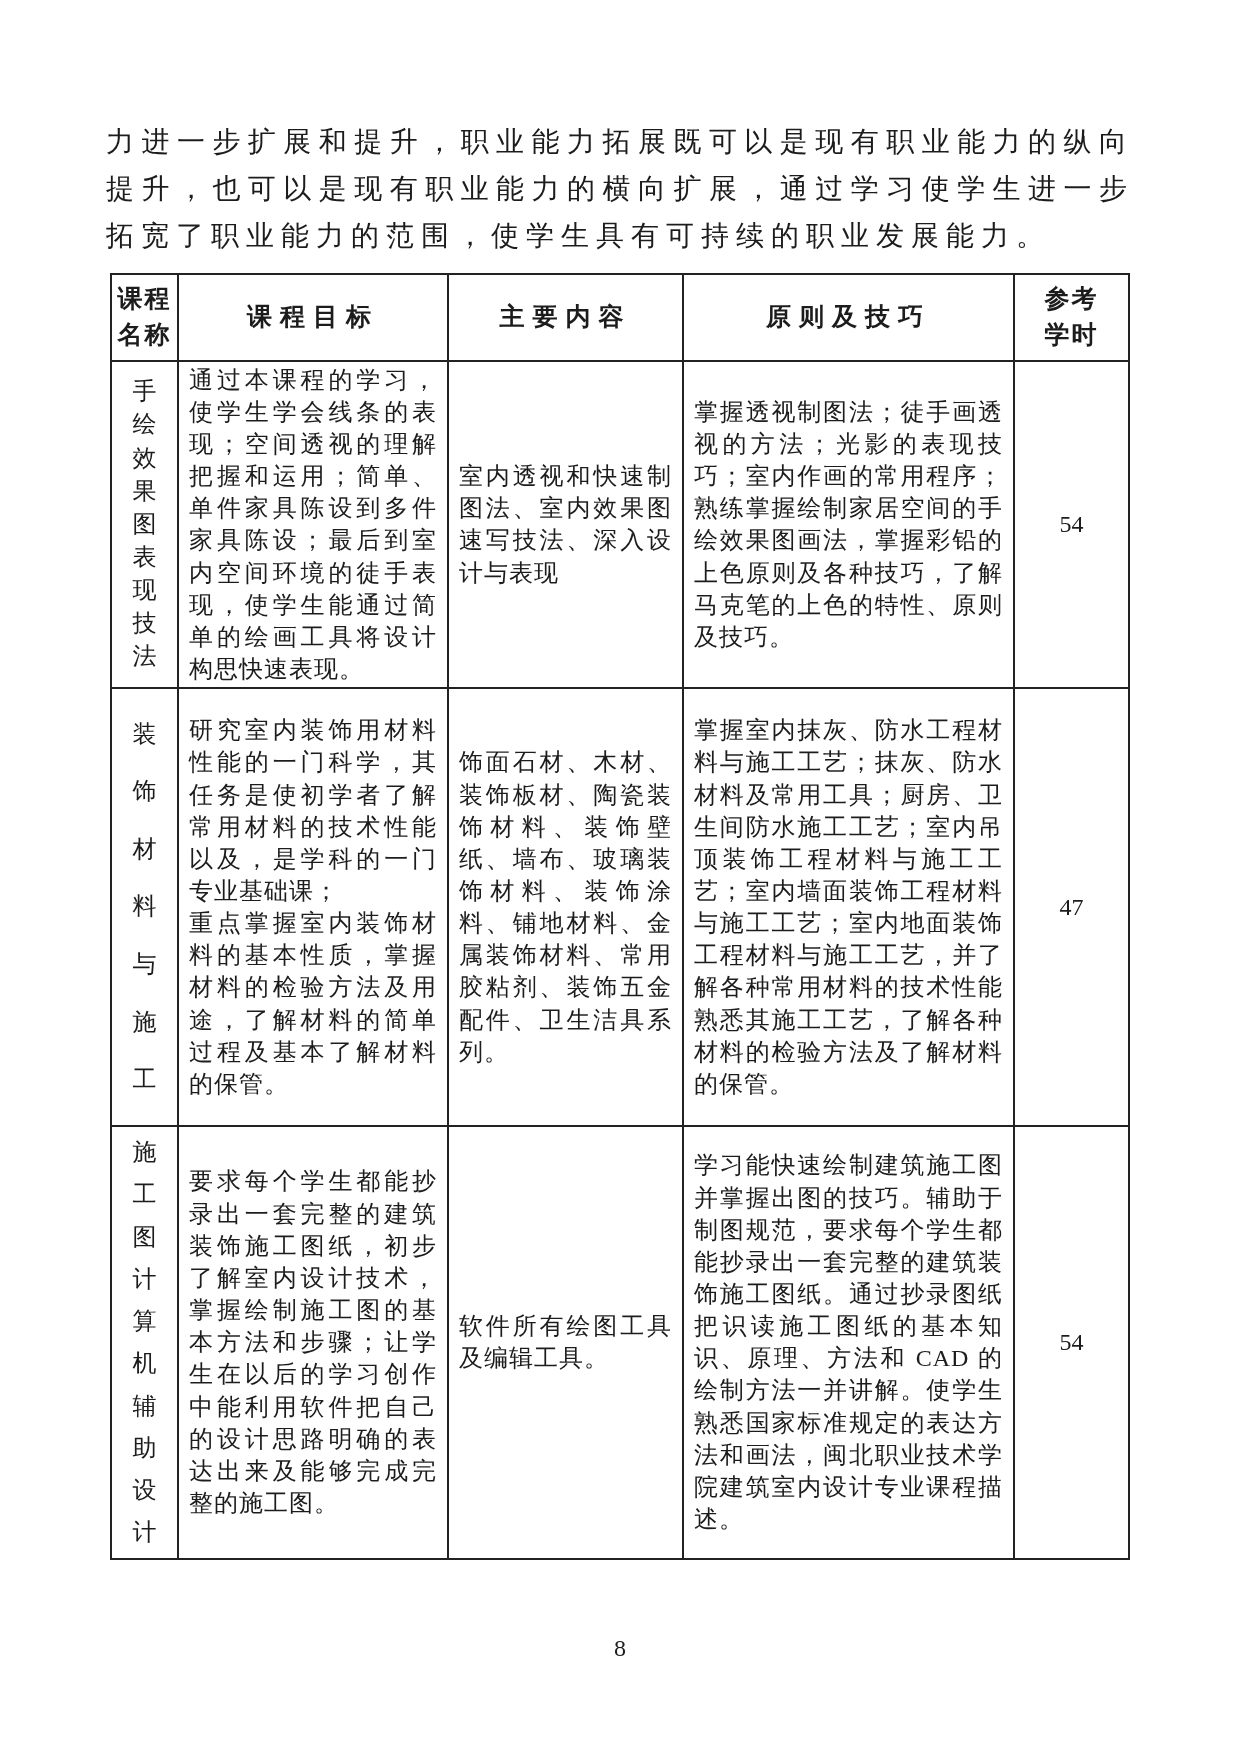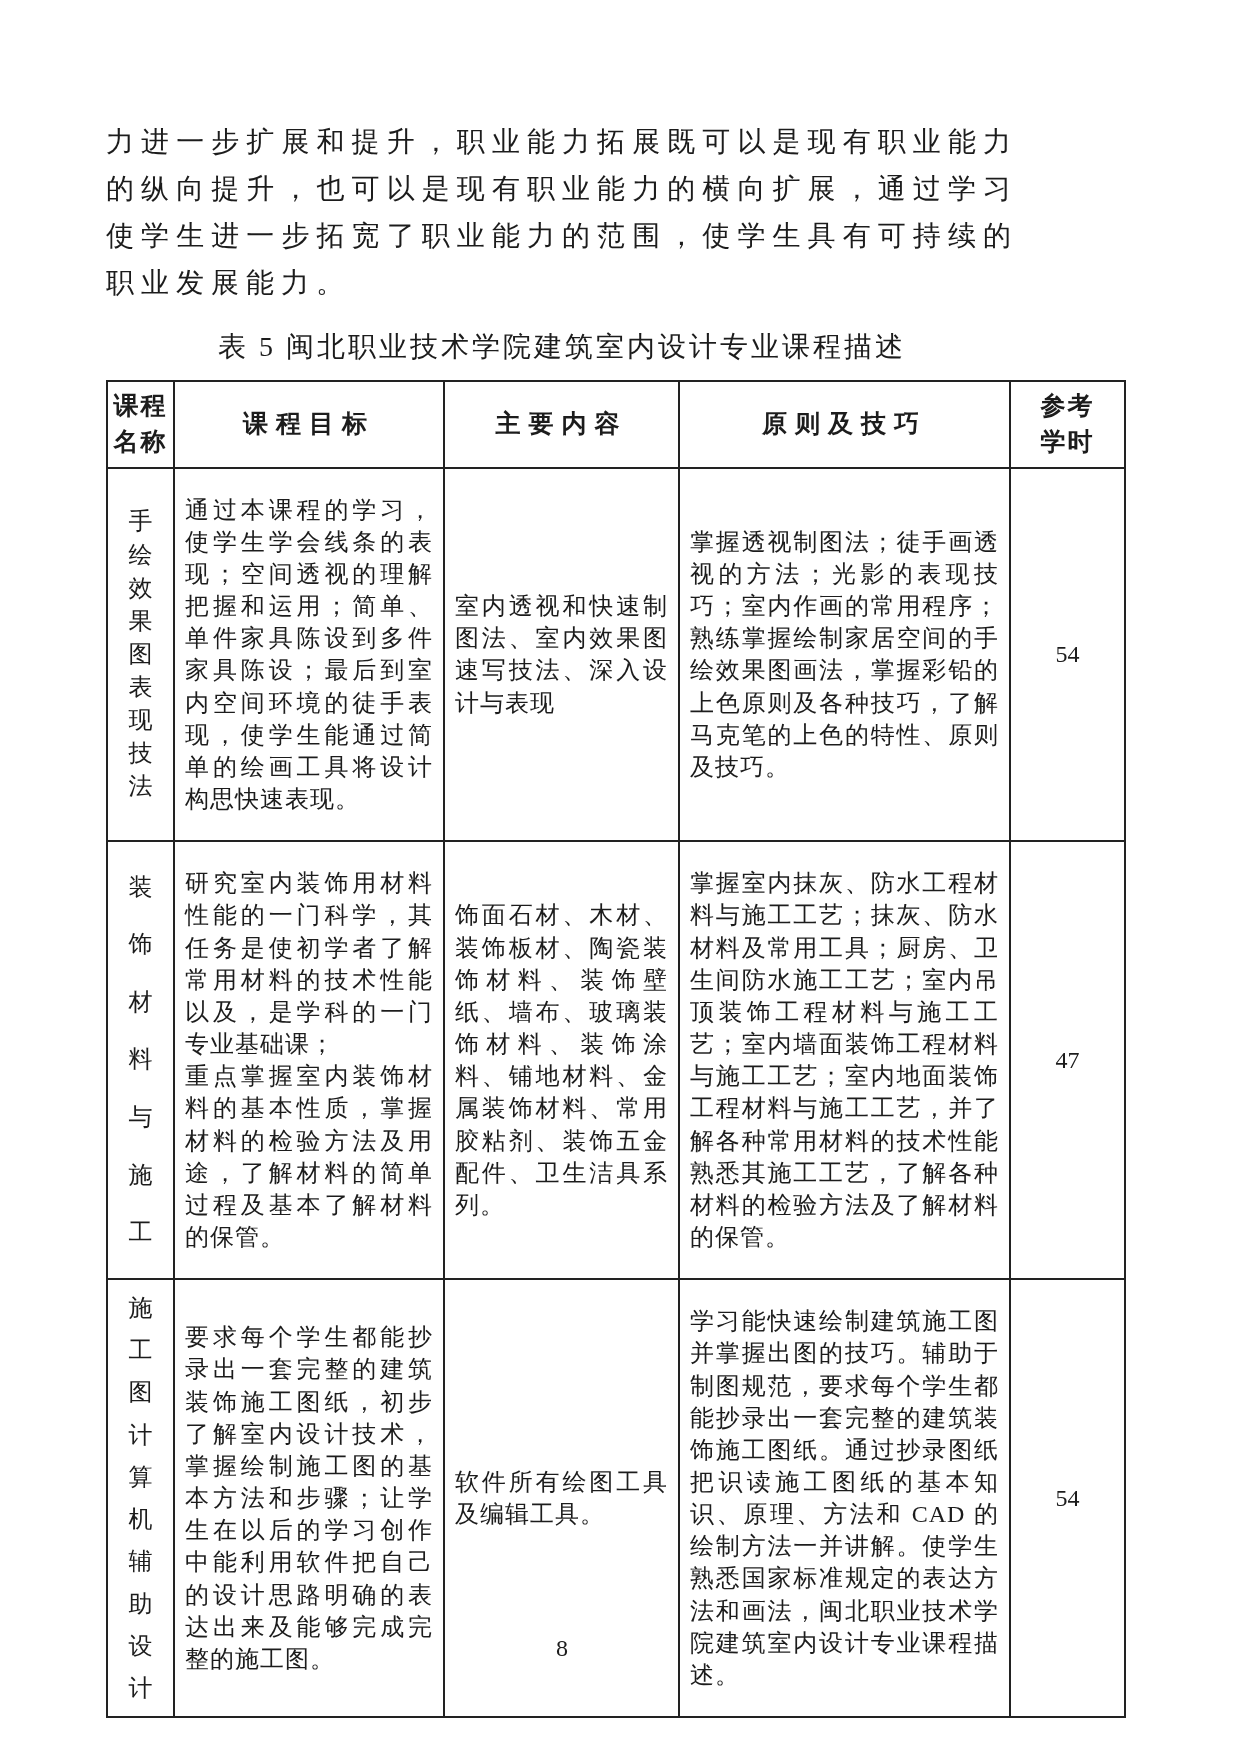--- a/index.html
+++ b/index.html
@@ -5,21 +5,21 @@
   * { box-sizing: border-box; }
   html, body { margin: 0; padding: 0; }
   body {
     width: 1240px; height: 1754px;
     background: #ffffff;
     color: #1c1c1c;
     font-family: "Liberation Serif", "DejaVu Serif", serif;
   }
   .page {
     position: relative;
-    width: 1124px; height: 1754px;
+    width: 1240px; height: 1754px;
     padding: 118px 106px 0 106px;
   }
   .intro {
     margin: 0;
     font-size: 28px;
     line-height: 1.68;
     letter-spacing: 7px;
     text-align: justify;
     text-justify: inter-character;
   }
@@ -53,21 +53,21 @@
     letter-spacing: 8px;
     line-height: 1.45;
     padding: 20px 2px;
     white-space: pre-line;
   }
   th.narrow { letter-spacing: 2px; padding: 6px 0; }
   tr.hdr { height: 64px; }
   td {
     font-size: 24px;
     line-height: 1.34;
-    padding: 25px 10px;
+    padding: 2px 10px;
     text-align: justify;
     text-justify: inter-character;
     letter-spacing: 1px;
     white-space: pre-line;
   }
   td.name {
     text-align: center;
     letter-spacing: 0;
     padding: 4px 0;
   }
@@ -86,21 +86,20 @@
     font-size: 24px;
   }
 </style>
 </head>
 <body>
 
 <div class="page">
 
   <p class="intro">力进一步扩展和提升，职业能力拓展既可以是现有职业能力的纵向提升，也可以是现有职业能力的横向扩展，通过学习使学生进一步拓宽了职业能力的范围，使学生具有可持续的职业发展能力。</p>
 
-  <p class="caption">表 5 闽北职业技术学院建筑室内设计专业课程描述</p>
 
   <table class="course-table">
     <colgroup>
       <col class="c-name">
         <col class="c-obj">
         <col class="c-cont">
         <col class="c-req">
         <col class="c-hours">
     </colgroup>
     <thead>

